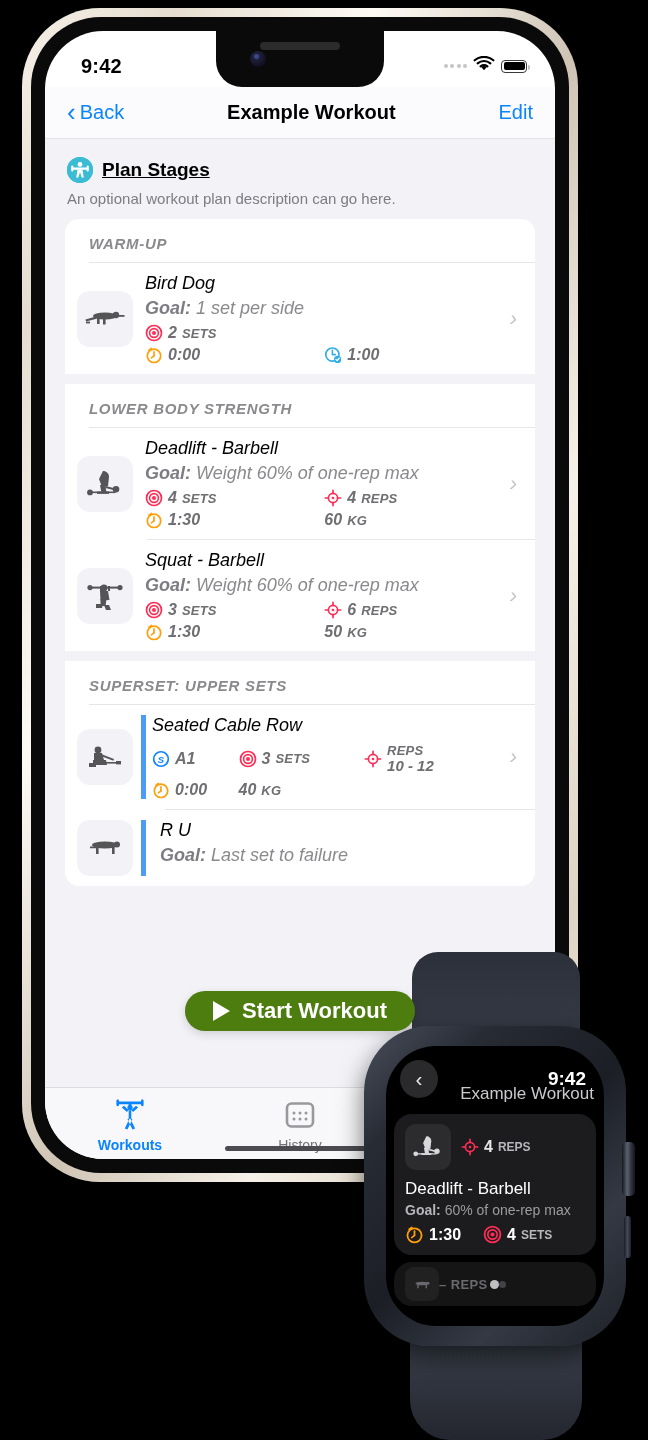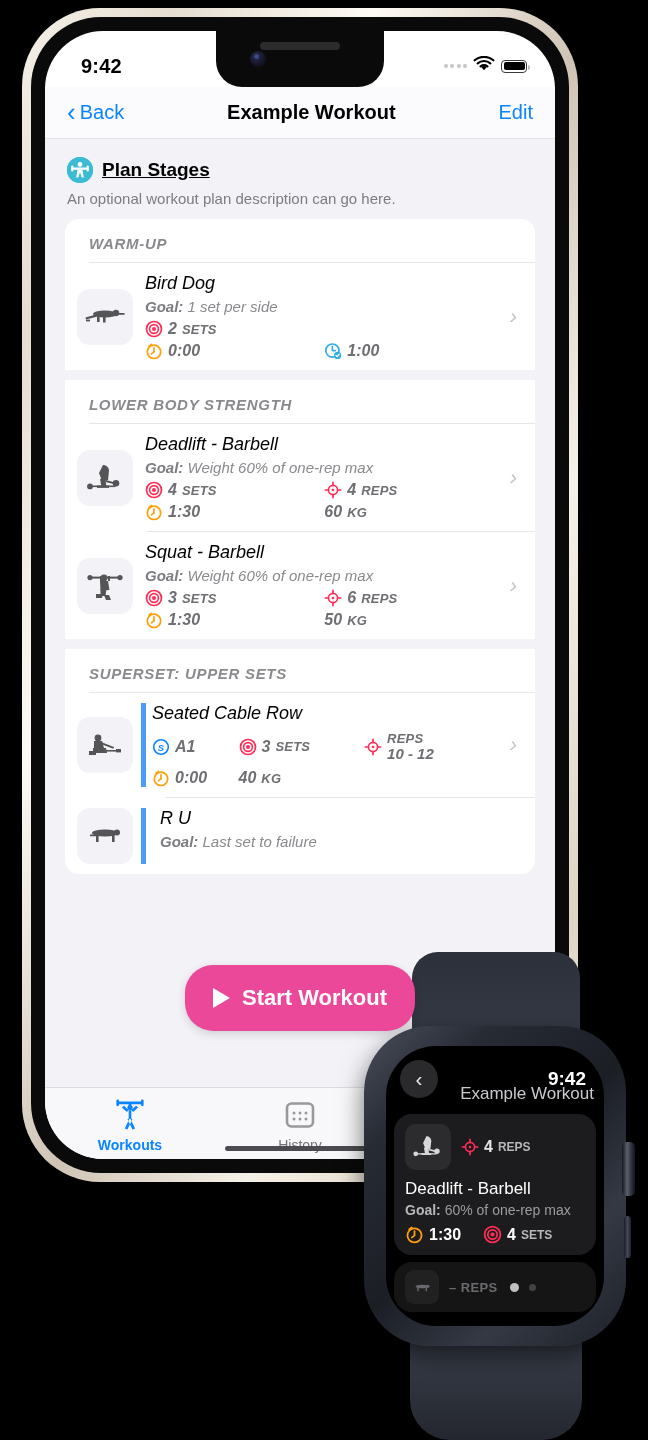--- a/index.html
+++ b/index.html
@@ -91,38 +91,38 @@
 
   .ex-row { display: flex; align-items: stretch; padding: 10px 10px 10px 0; position: relative; }
   .ss-bar { width: 5px; background: #4a9cf5; flex: none; margin-left: 78px; border-radius: 0; }
   .ex-thumb {
     width: 56px; height: 56px; border-radius: 13px; background: #f2f2f7;
     flex: none; margin: auto 12px auto 12px; display:flex; align-items:center; justify-content:center;
   }
   .ex-thumb svg { width: 44px; height: 44px; }
   .ex-body { flex: 1 1 auto; min-width: 0; padding-right: 4px; }
   .ex-name { font-size: 18px; color: #000; margin-bottom: 4px; }
-  .ex-goal { font-size: 15px; color: #8a8a8e; margin-bottom: 5px; }
+  .ex-goal { font-size: 18px; color: #8a8a8e; margin-bottom: 5px; }
   .ex-goal b { color: #7c7c82; font-weight: 700; }
   .stat-grid { display: grid; grid-template-columns: 1fr 1fr; row-gap: 4px; }
   .stat-grid.three { grid-template-columns: 0.62fr 0.9fr 1fr; }
   .stat { display: flex; align-items: center; gap: 5px; font-size: 16px; color: #6e6e73; font-weight: 700; }
   .stat .unit { font-size: 13px; font-weight: 700; color: #6e6e73; letter-spacing: .2px; }
   .stat .twoline { display:flex; flex-direction:column; line-height:1.05; }
   .stat .twoline .unit { font-size: 13px; }
   .stat .twoline .val { font-size: 15px; font-weight: 700; }
   .chev-r { align-self: center; color: #c3c3c8; font-size: 22px; padding: 0 8px 0 2px; flex:none; }
   .row-divider { height: 1px; background: #e6e6ea; margin-left: 82px; }
   .gap { height: 10px; background: #f2f2f7; }
 
   
   #start-btn {
     position: absolute; left: 50%; transform: translateX(-50%);
-    bottom: 56px; background: #ec4899; color: #fff;
-    border-radius: 28px; height: 66px; padding: 0 28px;
+    bottom: 56px; background: #4d7c0f; color: #fff;
+    border-radius: 28px; height: 40px; padding: 0 28px;
     display: flex; align-items: center; gap: 12px;
     font-size: 22px; font-weight: 700; z-index: 15;
     box-shadow: 0 3px 10px rgba(0,0,0,.14);
   }
   #start-btn .play { width: 0; height: 0; border-left: 17px solid #fff; border-top: 10px solid transparent; border-bottom: 10px solid transparent; }
 
   
   #tab-bar {
     height: 86px; background: #f8f8fa; border-top: 1px solid #dcdce0;
     display: flex; align-items: flex-start; padding-top: 8px;
@@ -184,21 +184,21 @@
   #w-thumb { width: 46px; height: 46px; border-radius: 11px; background: #2c2c2e; display:flex; align-items:center; justify-content:center; flex:none; }
   #w-thumb svg { width: 36px; height: 36px; }
   .w-stat { display: flex; align-items: center; gap: 5px; color: #b6b6bb; font-size: 16px; font-weight: 700; }
   .w-stat .unit { font-size: 12px; font-weight: 700; }
   #w-name { color: #fff; font-size: 17px; margin-top: 9px; }
   #w-goal { color: #9b9ba0; font-size: 14px; margin-top: 3px; }
   #w-goal b { color: #b6b6bb; font-weight: 700; }
   #w-bottom { display: flex; gap: 22px; margin-top: 7px; }
   #w-card2 {
     margin: 7px 8px 0 8px; background: #1c1c1e; border-radius: 18px;
-    height: 50px; padding: 8px 11px; display:flex; align-items:center; gap:10px; opacity:.75;
+    height: 44px; padding: 8px 11px; display:flex; align-items:center; gap:0; opacity:.75;
   }
   #w-thumb2 { width: 34px; height: 34px; border-radius: 9px; background: #2c2c2e; display:flex; align-items:center; justify-content:center; flex:none; }
   #w-thumb2 svg { width: 26px; height: 26px; }
   #w-stat2 { color:#8e8e93; font-size:13px; font-weight:700; letter-spacing:.4px; }
   #w-dot { width:9px; height:9px; border-radius:50%; background:#fff; margin-left:2px; }
   #w-dot2 { width:7px; height:7px; border-radius:50%; background:#5a5a5e; }
 </style>
 </head>
 <body>
 

